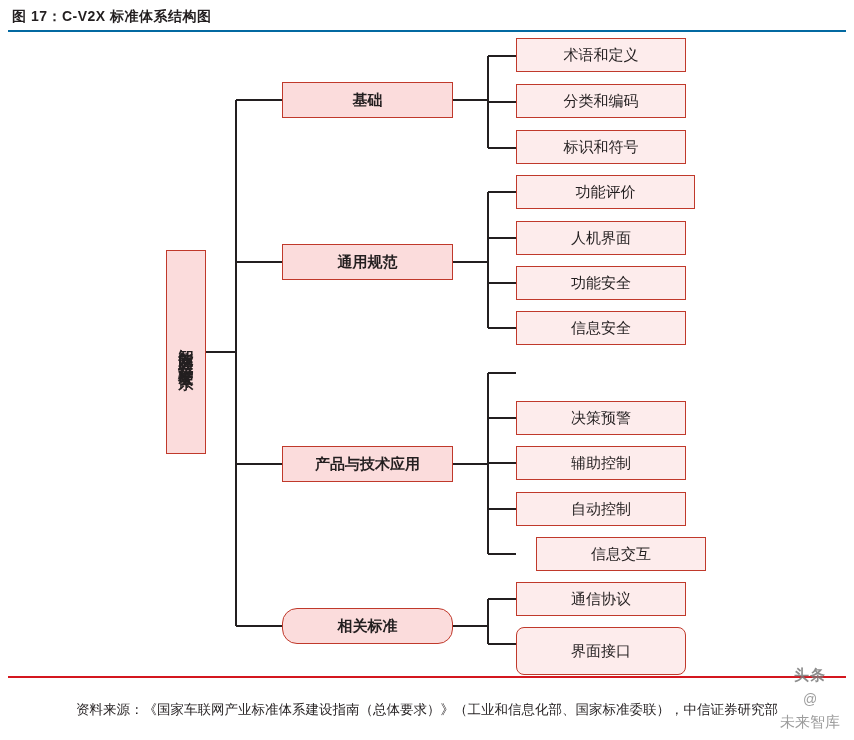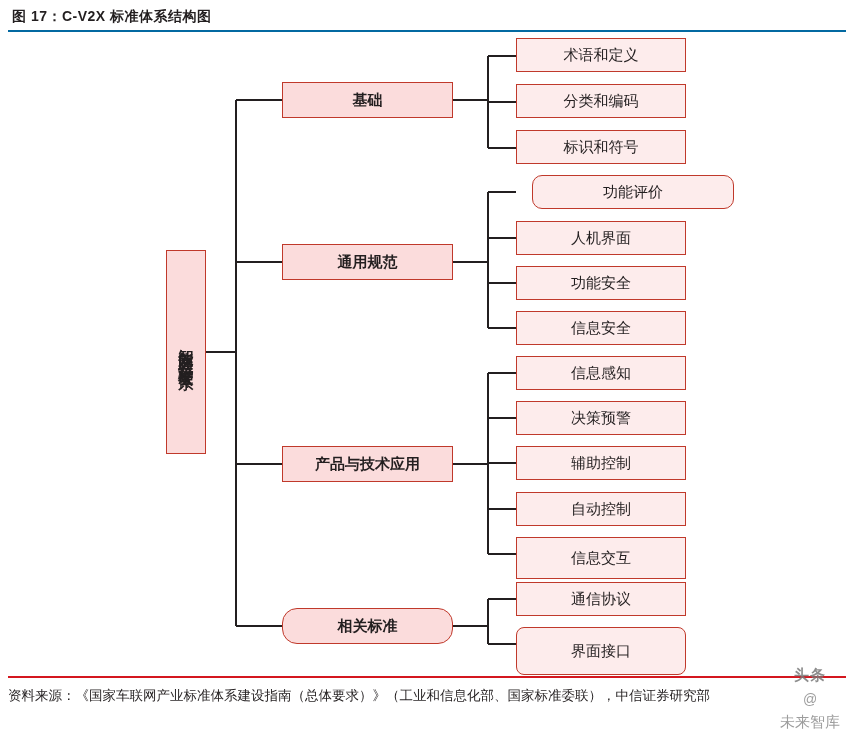--- a/index.html
+++ b/index.html
@@ -85,21 +85,22 @@
   }
 
   
   #source-area {
     position: absolute;
     left: 8px;
     top: 676px;
     width: 838px;
     box-sizing: border-box;
     border-top: 2px solid #d4171f;
-    padding-top: 7px;
+    padding-top: 21px;
+    text-align: center;
   }
   #source-area .source-text {
     font-size: 13.5px;
     line-height: 1.65;
     color: #231f20;
   }
 
   
   #watermark {
     position: absolute;
@@ -182,30 +183,29 @@
   <div class="node branch" style="left:282px; top:212px; width:171px; height:36px;">通用规范</div>
 
   <div class="node branch" style="left:282px; top:414px; width:171px; height:36px;">产品与技术应用</div>
 
   <div class="node branch" style="left:282px; top:576px; width:171px; height:36px;border-radius:15px;">相关标准</div>
 
   <div class="node leaf" style="left:516px; top:6px; width:170px; height:34px;">术语和定义</div>
   <div class="node leaf" style="left:516px; top:52px; width:170px; height:34px;">分类和编码</div>
   <div class="node leaf" style="left:516px; top:98px; width:170px; height:34px;">标识和符号</div>
 
-  <div class="node leaf" style="left:532px; top:143px; width:202px; height:34px;border-radius:10px;">功能评价</div>
+  <div class="node leaf" style="left:516px; top:143px; width:179px; height:34px;">功能评价</div>
   <div class="node leaf" style="left:516px; top:189px; width:170px; height:34px;">人机界面</div>
   <div class="node leaf" style="left:516px; top:234px; width:170px; height:34px;">功能安全</div>
   <div class="node leaf" style="left:516px; top:279px; width:170px; height:34px;">信息安全</div>
 
-  <div class="node leaf" style="left:516px; top:324px; width:170px; height:34px;">信息感知</div>
   <div class="node leaf" style="left:516px; top:369px; width:170px; height:34px;">决策预警</div>
   <div class="node leaf" style="left:516px; top:414px; width:170px; height:34px;">辅助控制</div>
   <div class="node leaf" style="left:516px; top:460px; width:170px; height:34px;">自动控制</div>
-  <div class="node leaf" style="left:516px; top:505px; width:170px; height:42px;">信息交互</div>
+  <div class="node leaf" style="left:536px; top:505px; width:170px; height:34px;">信息交互</div>
 
   <div class="node leaf" style="left:516px; top:550px; width:170px; height:34px;">通信协议</div>
   <div class="node leaf" style="left:516px; top:595px; width:170px; height:48px;border-radius:8px;">界面接口</div>
 
 </div>
 
 <div id="source-area">
   <div class="source-text">资料来源：《国家车联网产业标准体系建设指南（总体要求）》（工业和信息化部、国家标准委联），中信证券研究部</div>
 </div>
 

